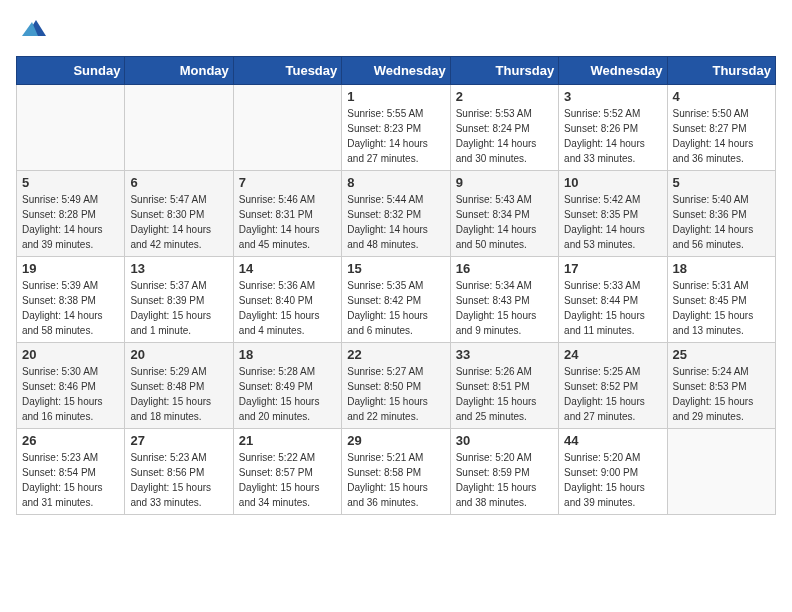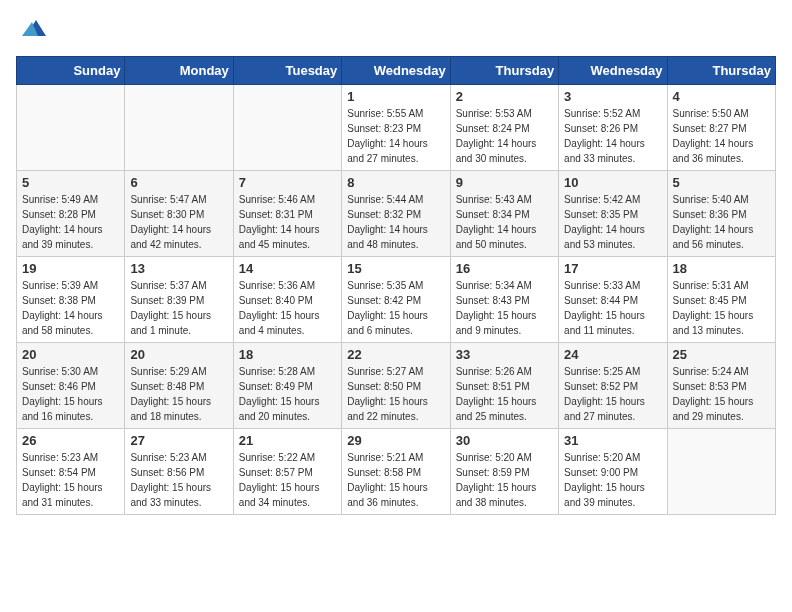--- a/index.html
+++ b/index.html
@@ -252,19 +252,19 @@
         </td>
         <td>
           <span class="day-number">29</span>
           <div class="day-info">Sunrise: 5:21 AM<br>Sunset: 8:58 PM<br>Daylight: 15 hours and 36 minutes.</div>
         </td>
         <td>
           <span class="day-number">30</span>
           <div class="day-info">Sunrise: 5:20 AM<br>Sunset: 8:59 PM<br>Daylight: 15 hours and 38 minutes.</div>
         </td>
         <td>
-          <span class="day-number">31</span>
+          <span class="day-number">44</span>
           <div class="day-info">Sunrise: 5:20 AM<br>Sunset: 9:00 PM<br>Daylight: 15 hours and 39 minutes.</div>
         </td>
         <td class="empty-cell"></td>
       </tr>
     </tbody>
 </table>
 
 </body></html>

